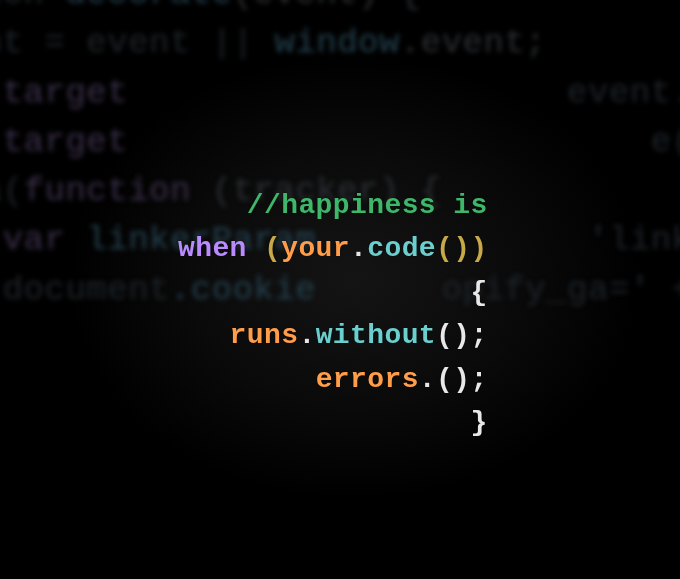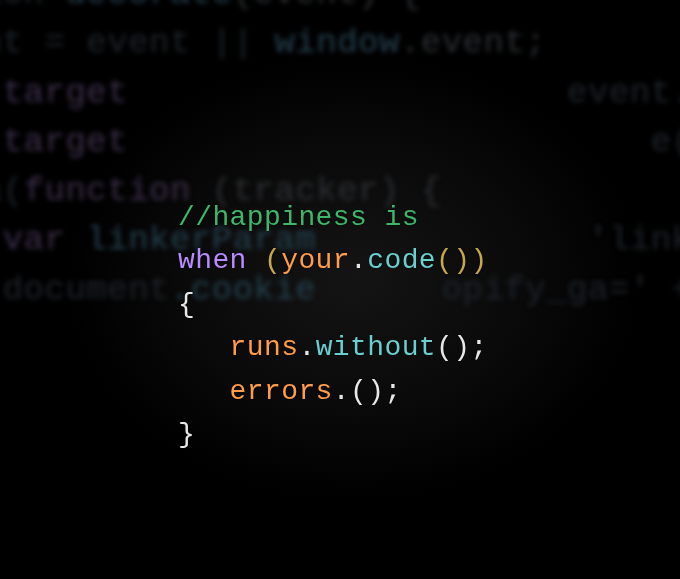--- a/index.html
+++ b/index.html
@@ -34,27 +34,28 @@
   }
   .bg-kw   { color: #3b2f4a; }   
   .bg-fn   { color: #24414f; }   
   .bg-pn   { color: #2c2f34; }
   .bg-dim  { color: #1e242a; }
 
   
   .fg {
     position: absolute;
     left: 178px;
-    top: 196px;
+    top: 184px;
     white-space: pre;
     font-size: 28px;
     line-height: 1.55;
-    font-weight: 400;
+    font-weight: 700;
     letter-spacing: 0.4px;
     text-shadow: 0 0 1px rgba(0,0,0,0.8);
+    text-align: right;
   }
   .c-comment { color: #3fb76a; }           
   .c-keyword { color: #b98bff; }           
   .c-punc    { color: #c7a94a; }           
   .c-var     { color: #ff9d4a; }           
   .c-dot     { color: #e6e6e6; }           
   .c-method  { color: #6bcfcf; }           
   .c-white   { color: #e8e8e8; }
 </style>
 </head>

